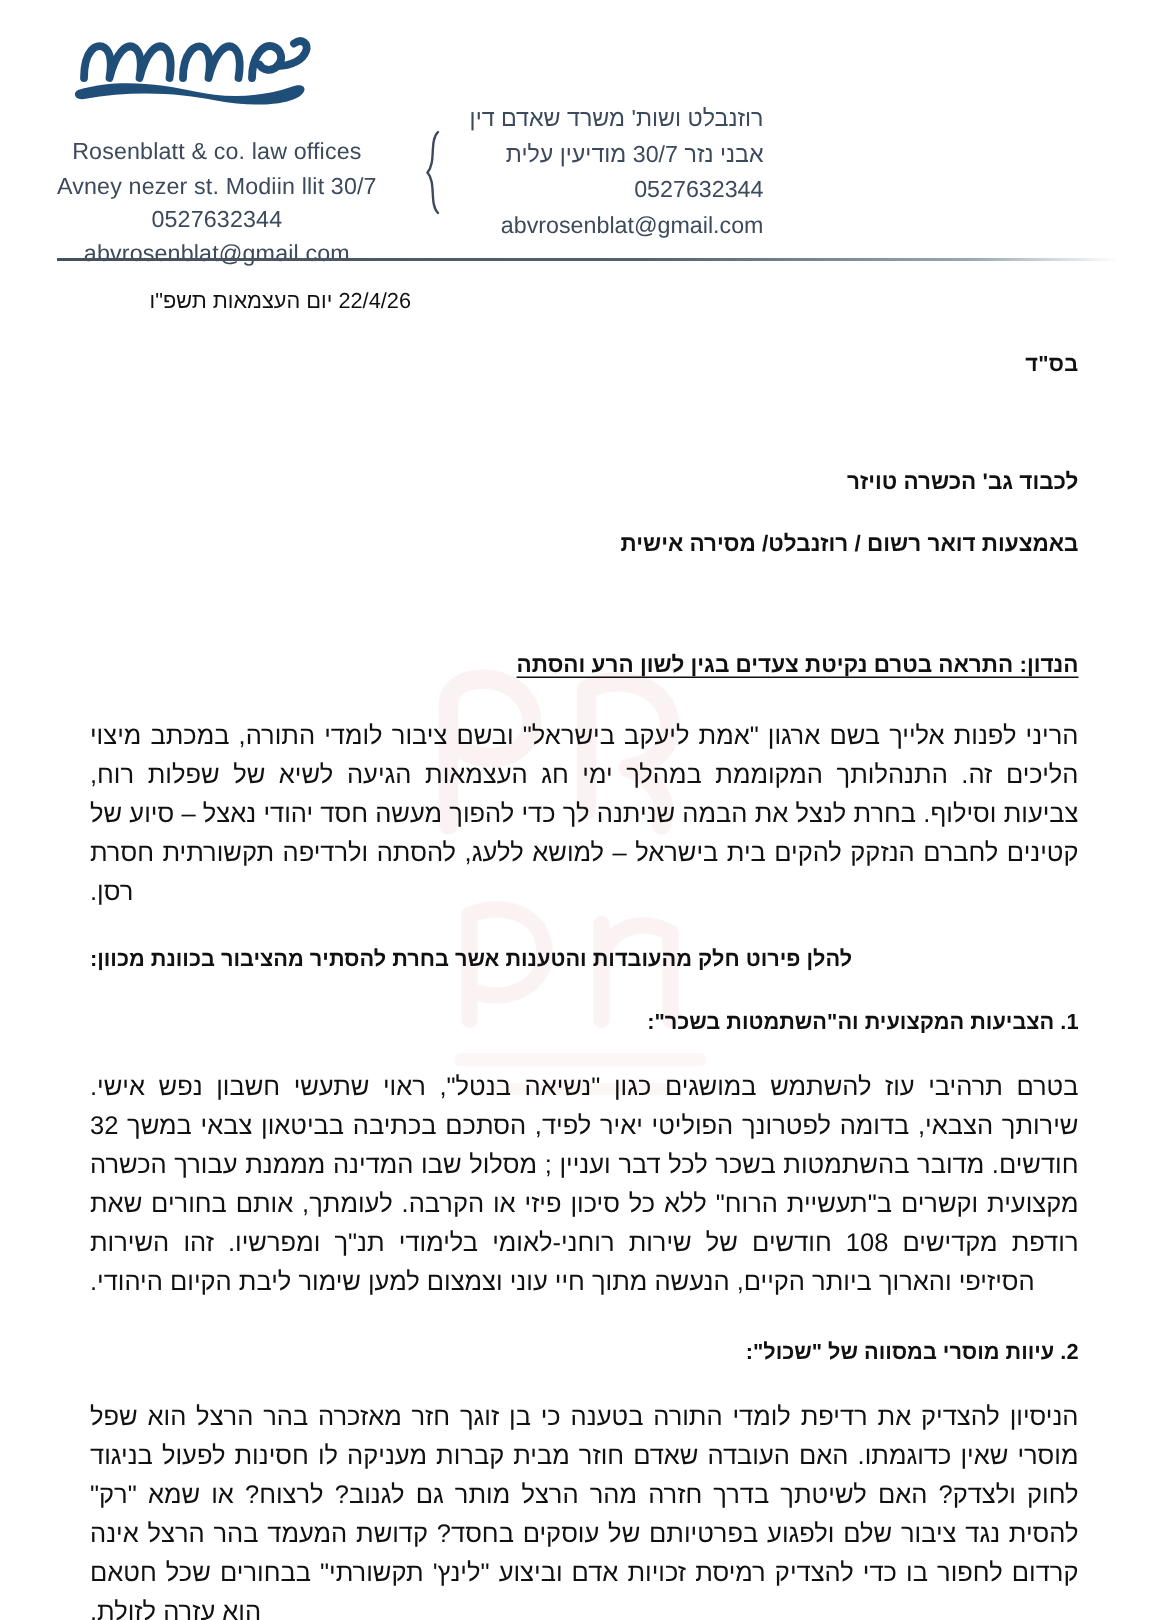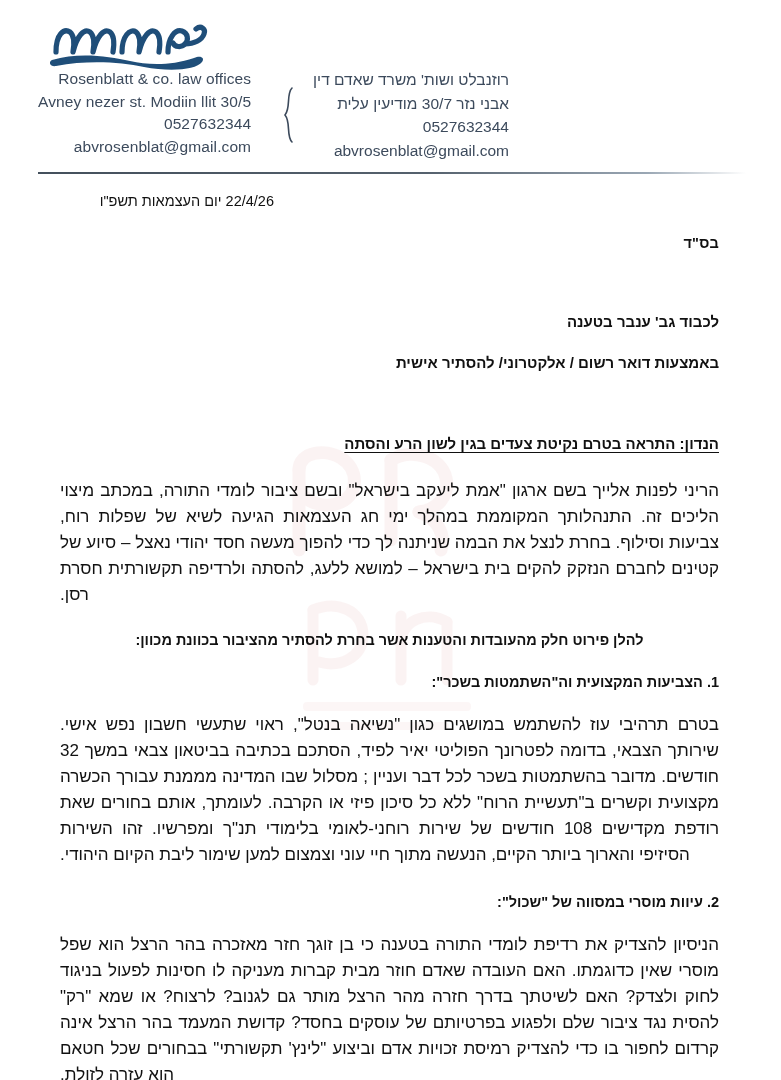--- a/index.html
+++ b/index.html
@@ -43,23 +43,23 @@
     left: 44px;
     top: 14px;
     width: 170px;
     height: 58px;
   }
   .logo svg { width: 100%; height: 100%; display: block; }
 
   .contact-en {
     position: absolute;
     left: 38px;
-    top: 68px;
+    top: 91px;
     direction: ltr;
-    text-align: right;
+    text-align: center;
     font-size: 15.5px;
     line-height: 22.5px;
     color: #3c4a5c;
     font-family: "Liberation Sans", sans-serif;
     letter-spacing: 0.1px;
   }
   .contact-he {
     position: absolute;
     right: 272px;
     top: 68px;
@@ -163,21 +163,21 @@
   p.para {
     text-align: justify;
     text-align-last: left;
     font-size: 17px;
     line-height: 26px;
     margin: 22px 0 0 0;
     direction: rtl;
   }
 
   .lead {
-    text-align: center;
+    text-align: left;
     font-weight: bold;
     font-size: 14.5px;
     margin-top: 24px;
   }
 
   .section-title {
     text-align: right;
     font-weight: bold;
     font-size: 14.5px;
     margin-top: 26px;
@@ -222,21 +222,21 @@
           <path d="M78 38 C78 22 86 14 92 18 C97 22 96 32 95 38 C99 22 106 14 112 18 C117 22 116 32 115 38"></path>
           <path d="M124 38 C124 24 131 15 138 17 C144 19 145 26 141 30 C137 34 131 33 129 29"></path>
           <path d="M141 30 C150 30 158 26 160 20 C162 15 157 11 152 15"></path>
         </g>
         <path d="M8 46 C34 38 64 42 86 47 C104 51 126 52 150 44 C157 41 161 44 158 48 C152 56 126 58 100 53 C76 48 44 46 12 52 C6 53 4 48 8 46 Z" fill="#1f4e79"></path>
       </svg>
     </div>
 
     <div class="contact-en">
       <div>Rosenblatt &amp; co. law offices</div>
-      <div>Avney nezer st. Modiin llit 30/5</div>
+      <div>Avney nezer st. Modiin llit 30/7</div>
       <div>0527632344</div>
       <div>abvrosenblat@gmail.com</div>
     </div>
 
     <div class="brace">
       <svg viewBox="0 0 16 58" xmlns="http://www.w3.org/2000/svg">
         <path d="M11 2 C5 8 10 22 4 29 C10 36 5 50 11 56" fill="none" stroke="#3c4a5c" stroke-width="1.6" stroke-linecap="round"></path>
       </svg>
     </div>
 
@@ -252,23 +252,23 @@
 
   <div class="doc">
     <div class="inner">
 
       <div class="line-date">
         <span class="date-text">22/4/26 יום העצמאות תשפ"ו</span>
       </div>
 
       <div class="bsd">בס"ד</div>
 
-      <div class="addressee">לכבוד גב' ענבר בטענה</div>
-
-      <div class="delivery">באמצעות דואר רשום / אלקטרוני/ להסתיר אישית</div>
+      <div class="addressee">לכבוד גב' הכשרה טויזר</div>
+
+      <div class="delivery">באמצעות דואר רשום / רוזנבלט/ מסירה אישית</div>
 
       <div class="subject">
         <span>הנדון: התראה בטרם נקיטת צעדים בגין לשון הרע והסתה</span>
       </div>
 
 
       <p class="para">הריני לפנות אלייך בשם ארגון "אמת ליעקב בישראל" ובשם ציבור לומדי התורה, במכתב מיצוי הליכים זה. התנהלותך המקוממת במהלך ימי חג העצמאות הגיעה לשיא של שפלות רוח, צביעות וסילוף. בחרת לנצל את הבמה שניתנה לך כדי להפוך מעשה חסד יהודי נאצל – סיוע של קטינים לחברם הנזקק להקים בית בישראל – למושא ללעג, להסתה ולרדיפה תקשורתית חסרת רסן.</p>
 
       <div class="lead">להלן פירוט חלק מהעובדות והטענות אשר בחרת להסתיר מהציבור בכוונת מכוון:</div>
 

